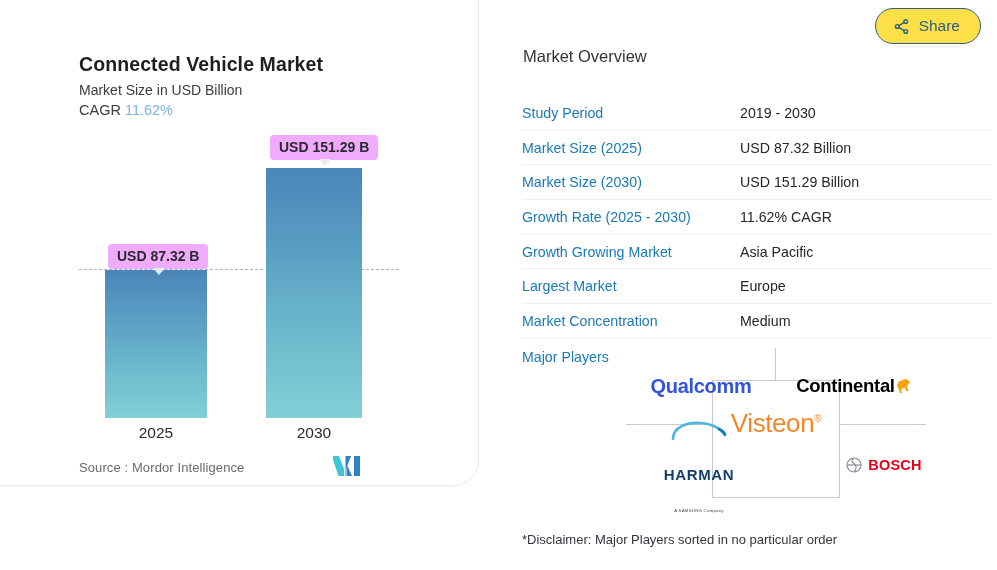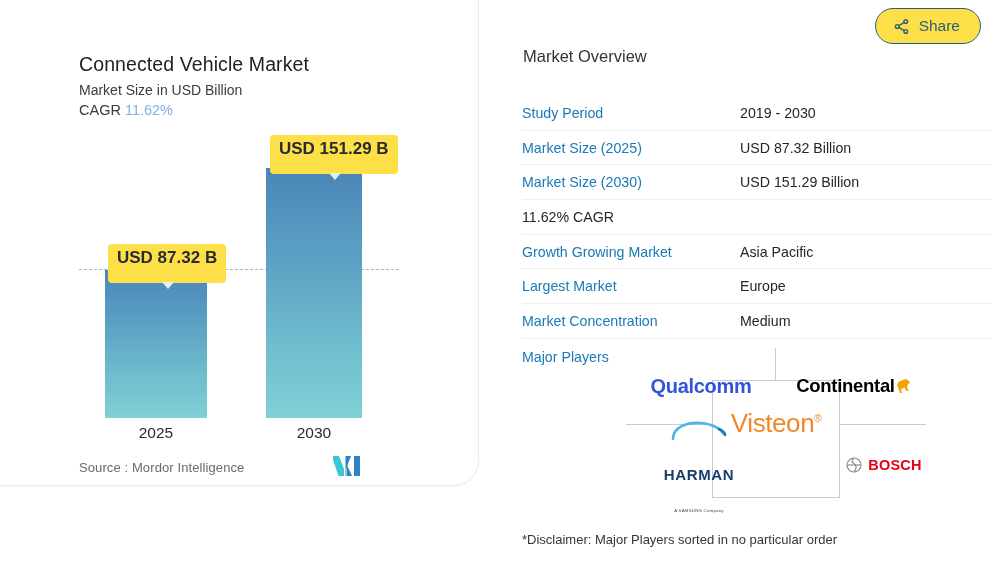--- a/index.html
+++ b/index.html
@@ -18,21 +18,21 @@
     width: 519px; height: 528px;
     background: #fff;
     border: 1px solid #ececf0;
     border-radius: 26px;
     box-shadow: 0 1px 3px rgba(0,0,0,0.03);
   }
   .chart-inner { position: absolute; left: 40px; top: 42px; width: 479px; height: 486px; }
 
   .chart-title {
     position: absolute; left: 78px; top: 52px;
-    font-size: 19.5px; font-weight: 400; color: #1f1f22;
+    font-size: 19.5px; font-weight: 700; color: #1f1f22;
     letter-spacing: .1px;
   }
   .chart-sub {
     position: absolute; left: 78px; top: 81px;
     font-size: 14px; color: #3b3b40;
   }
   .chart-cagr {
     position: absolute; left: 78px; top: 101px;
     font-size: 14.5px; color: #3b3b40;
   }
@@ -48,24 +48,24 @@
 
   .bar {
     position: absolute; bottom: 69px;
     background: linear-gradient(180deg, #4a86b8 0%, #5ba0c4 35%, #6fbccd 70%, #81d0d5 100%);
   }
   .bar.b2025 { left: 104px; width: 102px; height: 148px; }
   .bar.b2030 { left: 265px; width: 96px; height: 250px; }
 
   .tip {
     position: absolute;
-    background: #fde047;
+    background: #f0abfc;
     border-radius: 4px;
-    padding: 4px 9px 15px 9px;
-    font-size: 17px; font-weight: 600; color: #2a2a2e;
+    padding: 4px 9px 5px 9px;
+    font-size: 14px; font-weight: 600; color: #2a2a2e;
     white-space: nowrap;
   }
   .tip::after {
     content: ""; position: absolute;
     left: 50%; margin-left: -5px; bottom: -6px;
     border-left: 6px solid transparent;
     border-right: 6px solid transparent;
     border-top: 7px solid #e6edf1;
   }
   .tip.t2025 { left: 107px; top: 243px; }
@@ -205,20 +205,21 @@
       </div>
       <div class="row">
         <div class="k">Market Size (2025)</div>
         <div class="v">USD 87.32 Billion</div>
       </div>
       <div class="row">
         <div class="k">Market Size (2030)</div>
         <div class="v">USD 151.29 Billion</div>
       </div>
       <div class="row">
+        <div class="k">Growth Rate (2025 - 2030)</div>
         <div class="v">11.62% CAGR</div>
       </div>
       <div class="row">
         <div class="k">Growth Growing Market</div>
         <div class="v">Asia Pacific</div>
       </div>
       <div class="row">
         <div class="k">Largest Market</div>
         <div class="v">Europe</div>
       </div>

